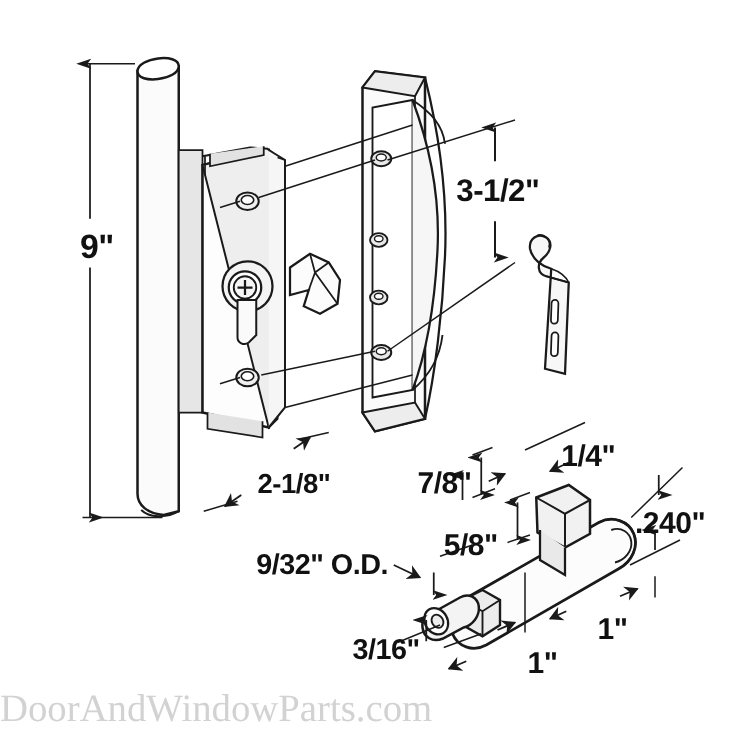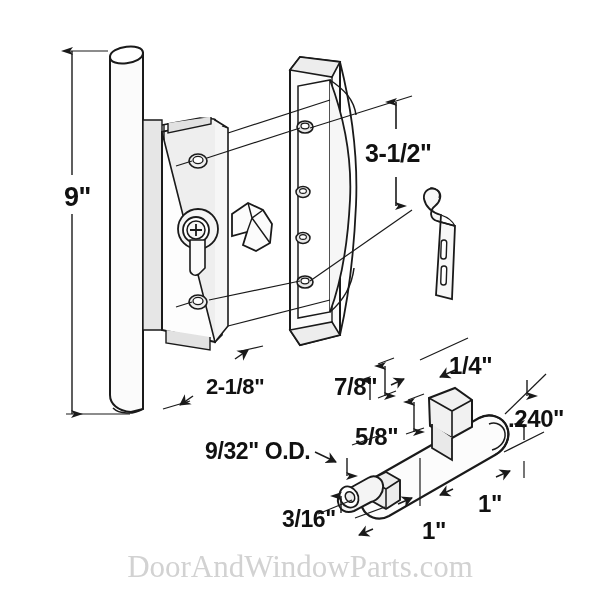--- a/index.html
+++ b/index.html
@@ -13,21 +13,21 @@
     color:#111111;
     white-space:nowrap;
     letter-spacing:-0.4px;
     line-height:1;
   }
   #watermark{
     position:absolute;
     left:0;
     top:549px;
     width:600px;
-    text-align:center;
+    text-align:left;
     font-family:"Liberation Serif",serif;
     font-size:31px;
     color:#d2d2d2;
     letter-spacing:0px;
     white-space:nowrap;
     user-select:none;
   }
 </style>
 </head>
 <body>

